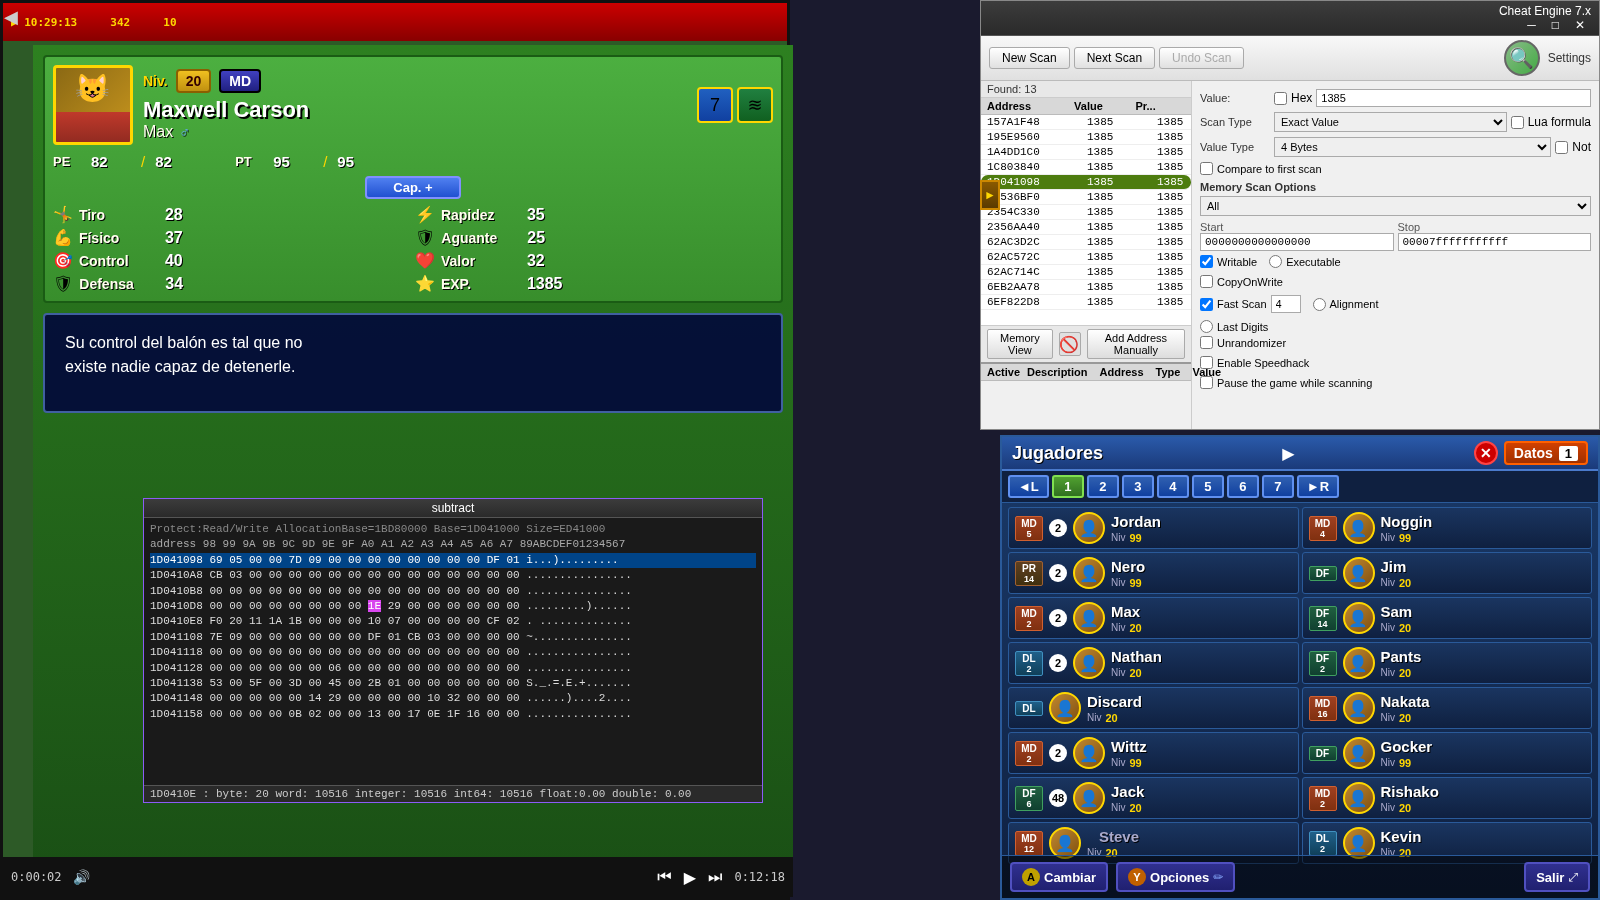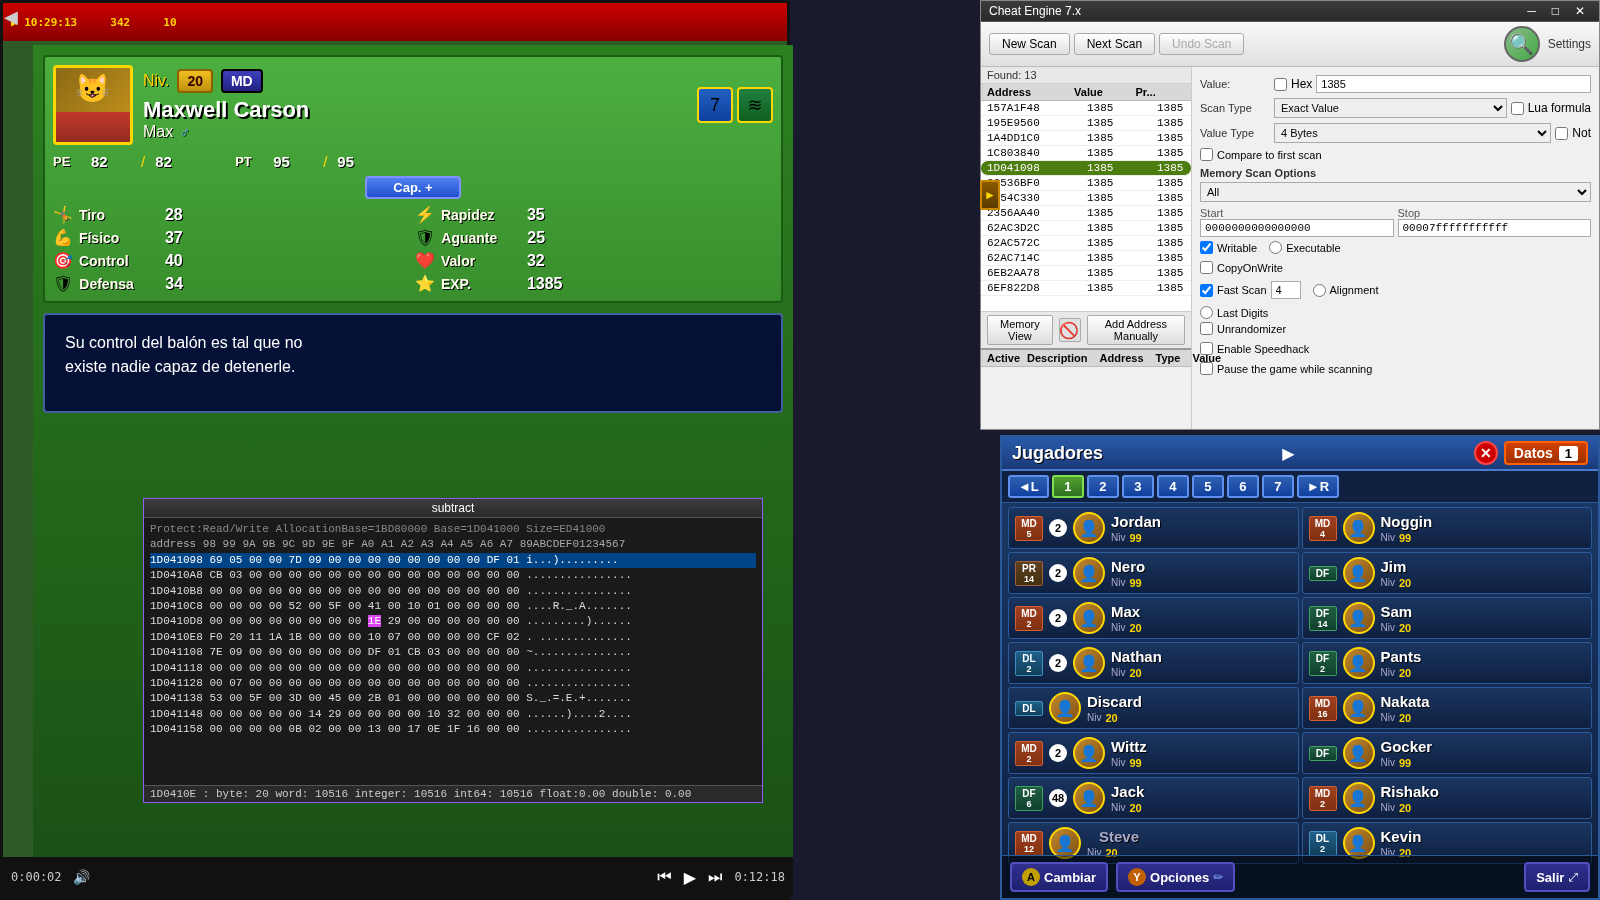--- a/index.html
+++ b/index.html
@@ -518,20 +518,21 @@
     
     .ce-title-bar {
       background: linear-gradient(180deg, #3c3c3c, #2a2a2a);
       color: #fff;
       font-size: 12px;
       padding: 3px 8px;
       display: flex;
       align-items: flex-end;
       justify-content: space-between;
       border-bottom: 1px solid #555;
+      flex-direction: column;
     }
 
     
     ::-webkit-scrollbar { width: 8px; }
     ::-webkit-scrollbar-track { background: #e0e0e0; }
     ::-webkit-scrollbar-thumb { background: #aaa; border: 1px solid #888; }
 
     .ce-scroll-area {
       height: 210px;
       overflow-y: scroll;
@@ -729,21 +730,21 @@
     <div class="game-inner">
 
       <div class="character-panel">
 
         <div class="char-header">
           <div class="char-avatar">
             <span style="position:absolute;top:4px;left:50%;transform:translateX(-50%);font-size:28px;z-index:2;">😺</span>
           </div>
           <div class="char-name-block">
             <div style="display:flex;align-items:center;gap:8px;margin-bottom:4px;">
-              <span style="color:#ffd700;font-size:16px;font-weight:normal;text-shadow:1px 1px 0 #000;">Niv.</span>
+              <span style="color:#ffd700;font-size:14px;font-weight:bold;text-shadow:1px 1px 0 #000;">Niv.</span>
               <span class="level-badge">20</span>
               <span class="md-badge">MD</span>
             </div>
             <div class="char-name">Maxwell Carson</div>
             <div class="char-subname">
               <span>Max</span>
               <span class="gender-icon">♂</span>
             </div>
           </div>
           <div class="battle-icons">
@@ -824,26 +825,25 @@
   <div id="memory-view">
     <div class="mv-title-bar">
       <span>subtract</span>
     </div>
     <div class="mv-content">
       <div style="color:#888;">Protect:Read/Write  AllocationBase=1BD80000  Base=1D041000  Size=ED41000</div>
       <div style="color:#aaa;">address  98 99 9A 9B 9C 9D 9E 9F A0 A1 A2 A3 A4 A5 A6 A7  89ABCDEF01234567</div>
       <div class="mv-highlight">1D041098 69 05 00 00  7D 09 00 00 00 00 00 00 00 00 DF 01 i...).........</div>
       <div>1D0410A8 CB 03 00 00 00 00 00 00 00 00 00 00 00 00 00 00 ................</div>
       <div>1D0410B8 00 00 00 00 00 00 00 00 00 00 00 00 00 00 00 00 ................</div>
-      <div>1D0410C8 00 00 00 00 52 00 5F 00 41 00 10 01 00 00 00 00 ....R._.A.......</div>
       <div>1D0410D8 00 00 00 00 00 00 00 00 <span style="background:#d946ef;color:#fff;text-align:center;">1E</span> 29 00 00 00 00 00 00 .........)......</div>
       <div>1D0410E8 F0 20 11 1A 1B 00 00 00 10 07 00 00 00 00 CF 02 . ..............</div>
       <div>1D041108 7E 09 00 00 00 00 00 00 DF 01 CB 03 00 00 00 00 ~...............</div>
       <div>1D041118 00 00 00 00 00 00 00 00 00 00 00 00 00 00 00 00 ................</div>
-      <div>1D041128 00 07 00 00 00 00 00 00 00 00 00 00 00 00 00 00 ................</div>
+      <div>1D041128 00 00 00 00 00 00 06 00 00 00 00 00 00 00 00 00 ................</div>
       <div>1D041138 53 00 5F 00 3D 00 45 00 2B 01 00 00 00 00 00 00 S._.=.E.+.......</div>
       <div>1D041148 00 00 00 00 00 14 29 00 00 00 00 10 32 00 00 00 ......)....2....</div>
       <div>1D041158 00 00 00 00 0B 02 00 00 13 00 17 0E 1F 16 00 00 ................</div>
     </div>
     <div class="mv-status-bar">1D0410E : byte: 20  word: 10516  integer: 10516  int64: 10516  float:0.00  double: 0.00</div>
   </div>
 
   <div class="game-bottom-bar">
     <span class="time-label">0:00:02</span>
     <span class="vol-icon">🔊</span>

